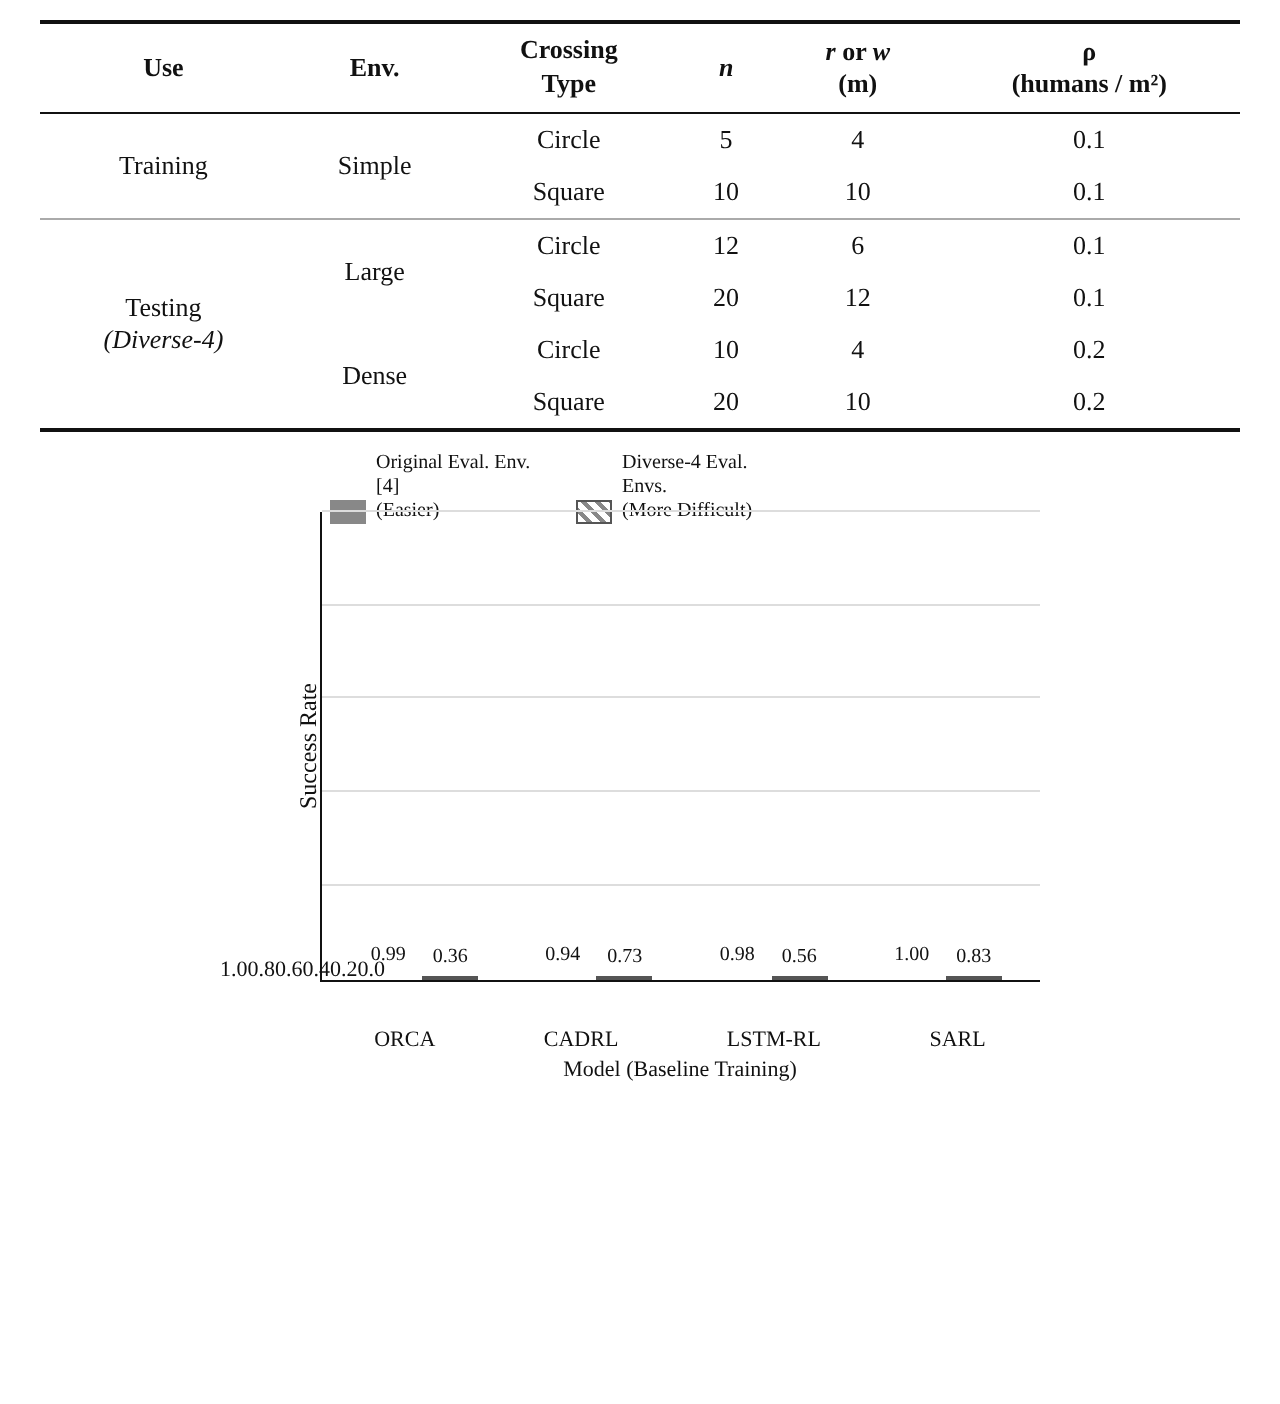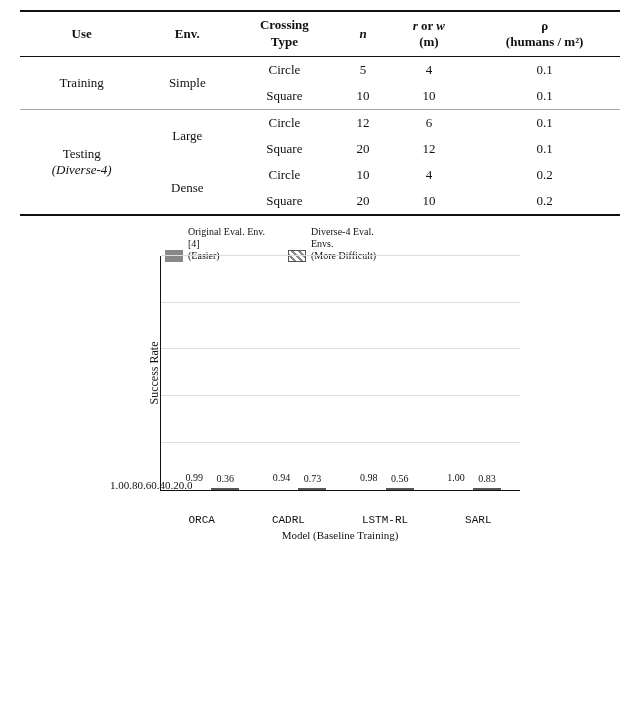--- a/index.html
+++ b/index.html
@@ -88,21 +88,20 @@
     
     .x-labels {
       position: absolute;
       left: 50px;
       right: 10px;
       bottom: 20px;
       display: flex;
       justify-content: space-around;
       font-size: 11px;
       text-align: center;
-      font-family: Liberation Mono, monospace;
     }
     
     .x-title {
       position: absolute;
       bottom: 5px;
       left: 50px;
       right: 10px;
       text-align: center;
       font-size: 11px;
     }

